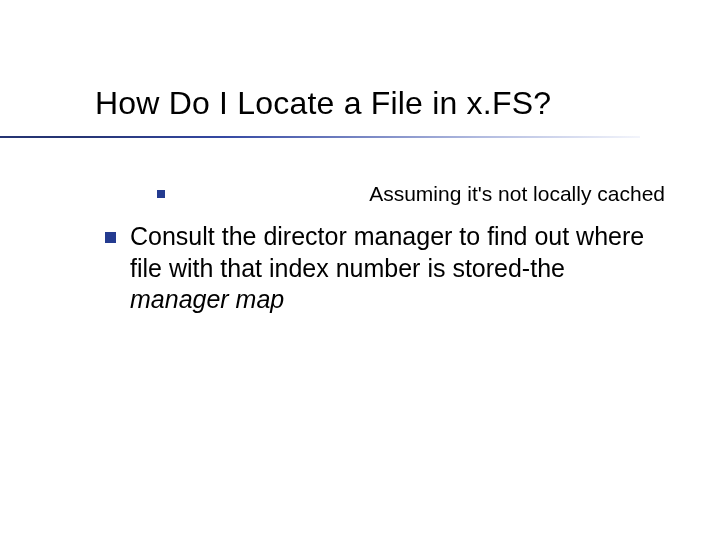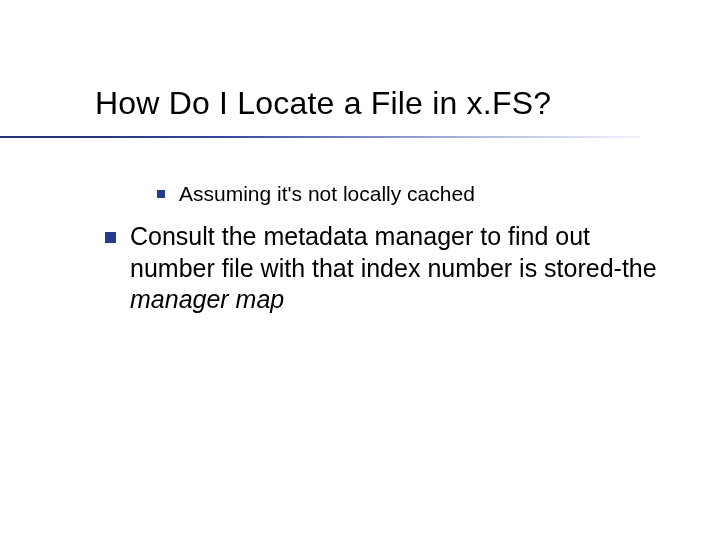--- a/index.html
+++ b/index.html
@@ -61,20 +61,21 @@
     font-family: Verdana, Geneva, sans-serif;
   }
   .lvl2-wrap {
     margin-left: 52px;
     margin-top: 6px;
     margin-bottom: 14px;
   }
   .lvl2 {
     display: flex;
     align-items: flex-start;
+    justify-content: space-between;
   }
   .lvl2 .bullet {
     width: 8px;
     height: 8px;
     background: #243b90;
     margin-top: 10px;
     margin-right: 14px;
     flex: 0 0 auto;
   }
   .lvl2 .text {
@@ -100,17 +101,17 @@
     <div class="lvl2-wrap">
       <div class="lvl2">
         <div class="bullet"></div>
         <div class="text">Assuming it's not locally cached</div>
       </div>
     </div>
 
 
     <div class="lvl1">
       <div class="bullet"></div>
-      <div class="text"><span>Consult the metadata manager to find out number file with that index number is stored-the </span><span class="emph">manager map</span></div>
+      <div class="text"><span>Consult the director manager to find out where file with that index number is stored-the </span><span class="emph">manager map</span></div>
     </div>
 
   </div>
 </div>
 
 </body></html>

